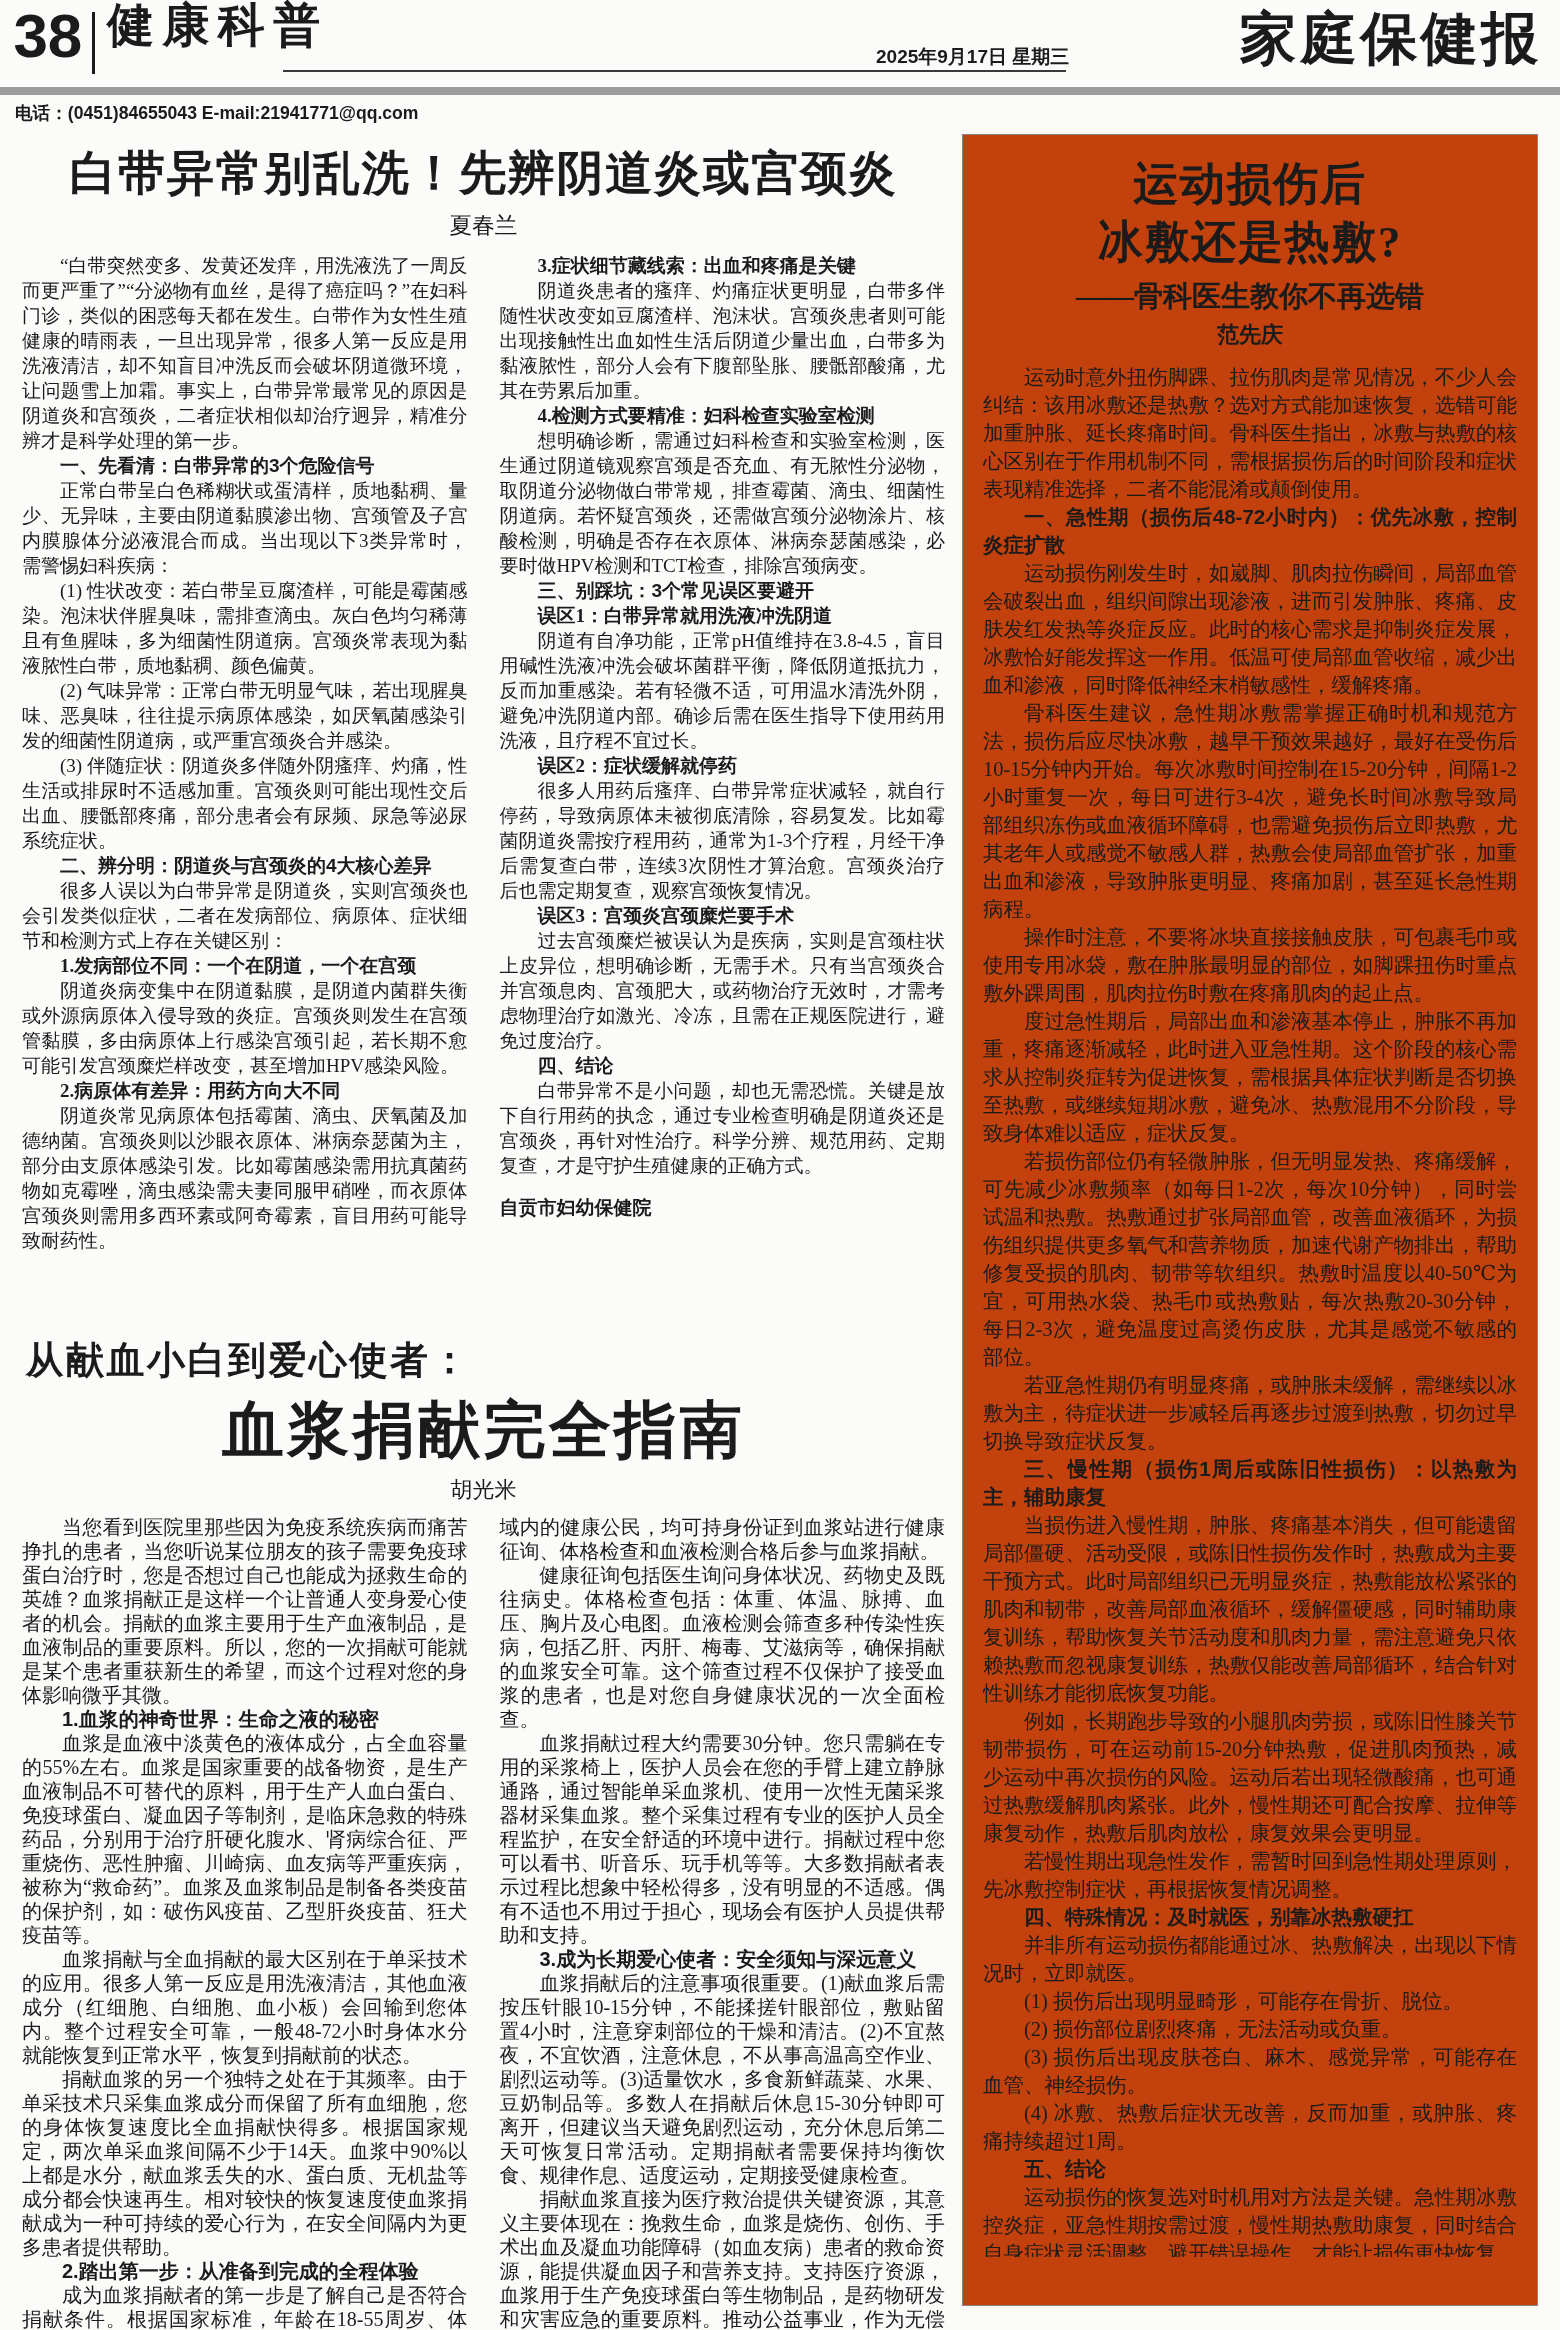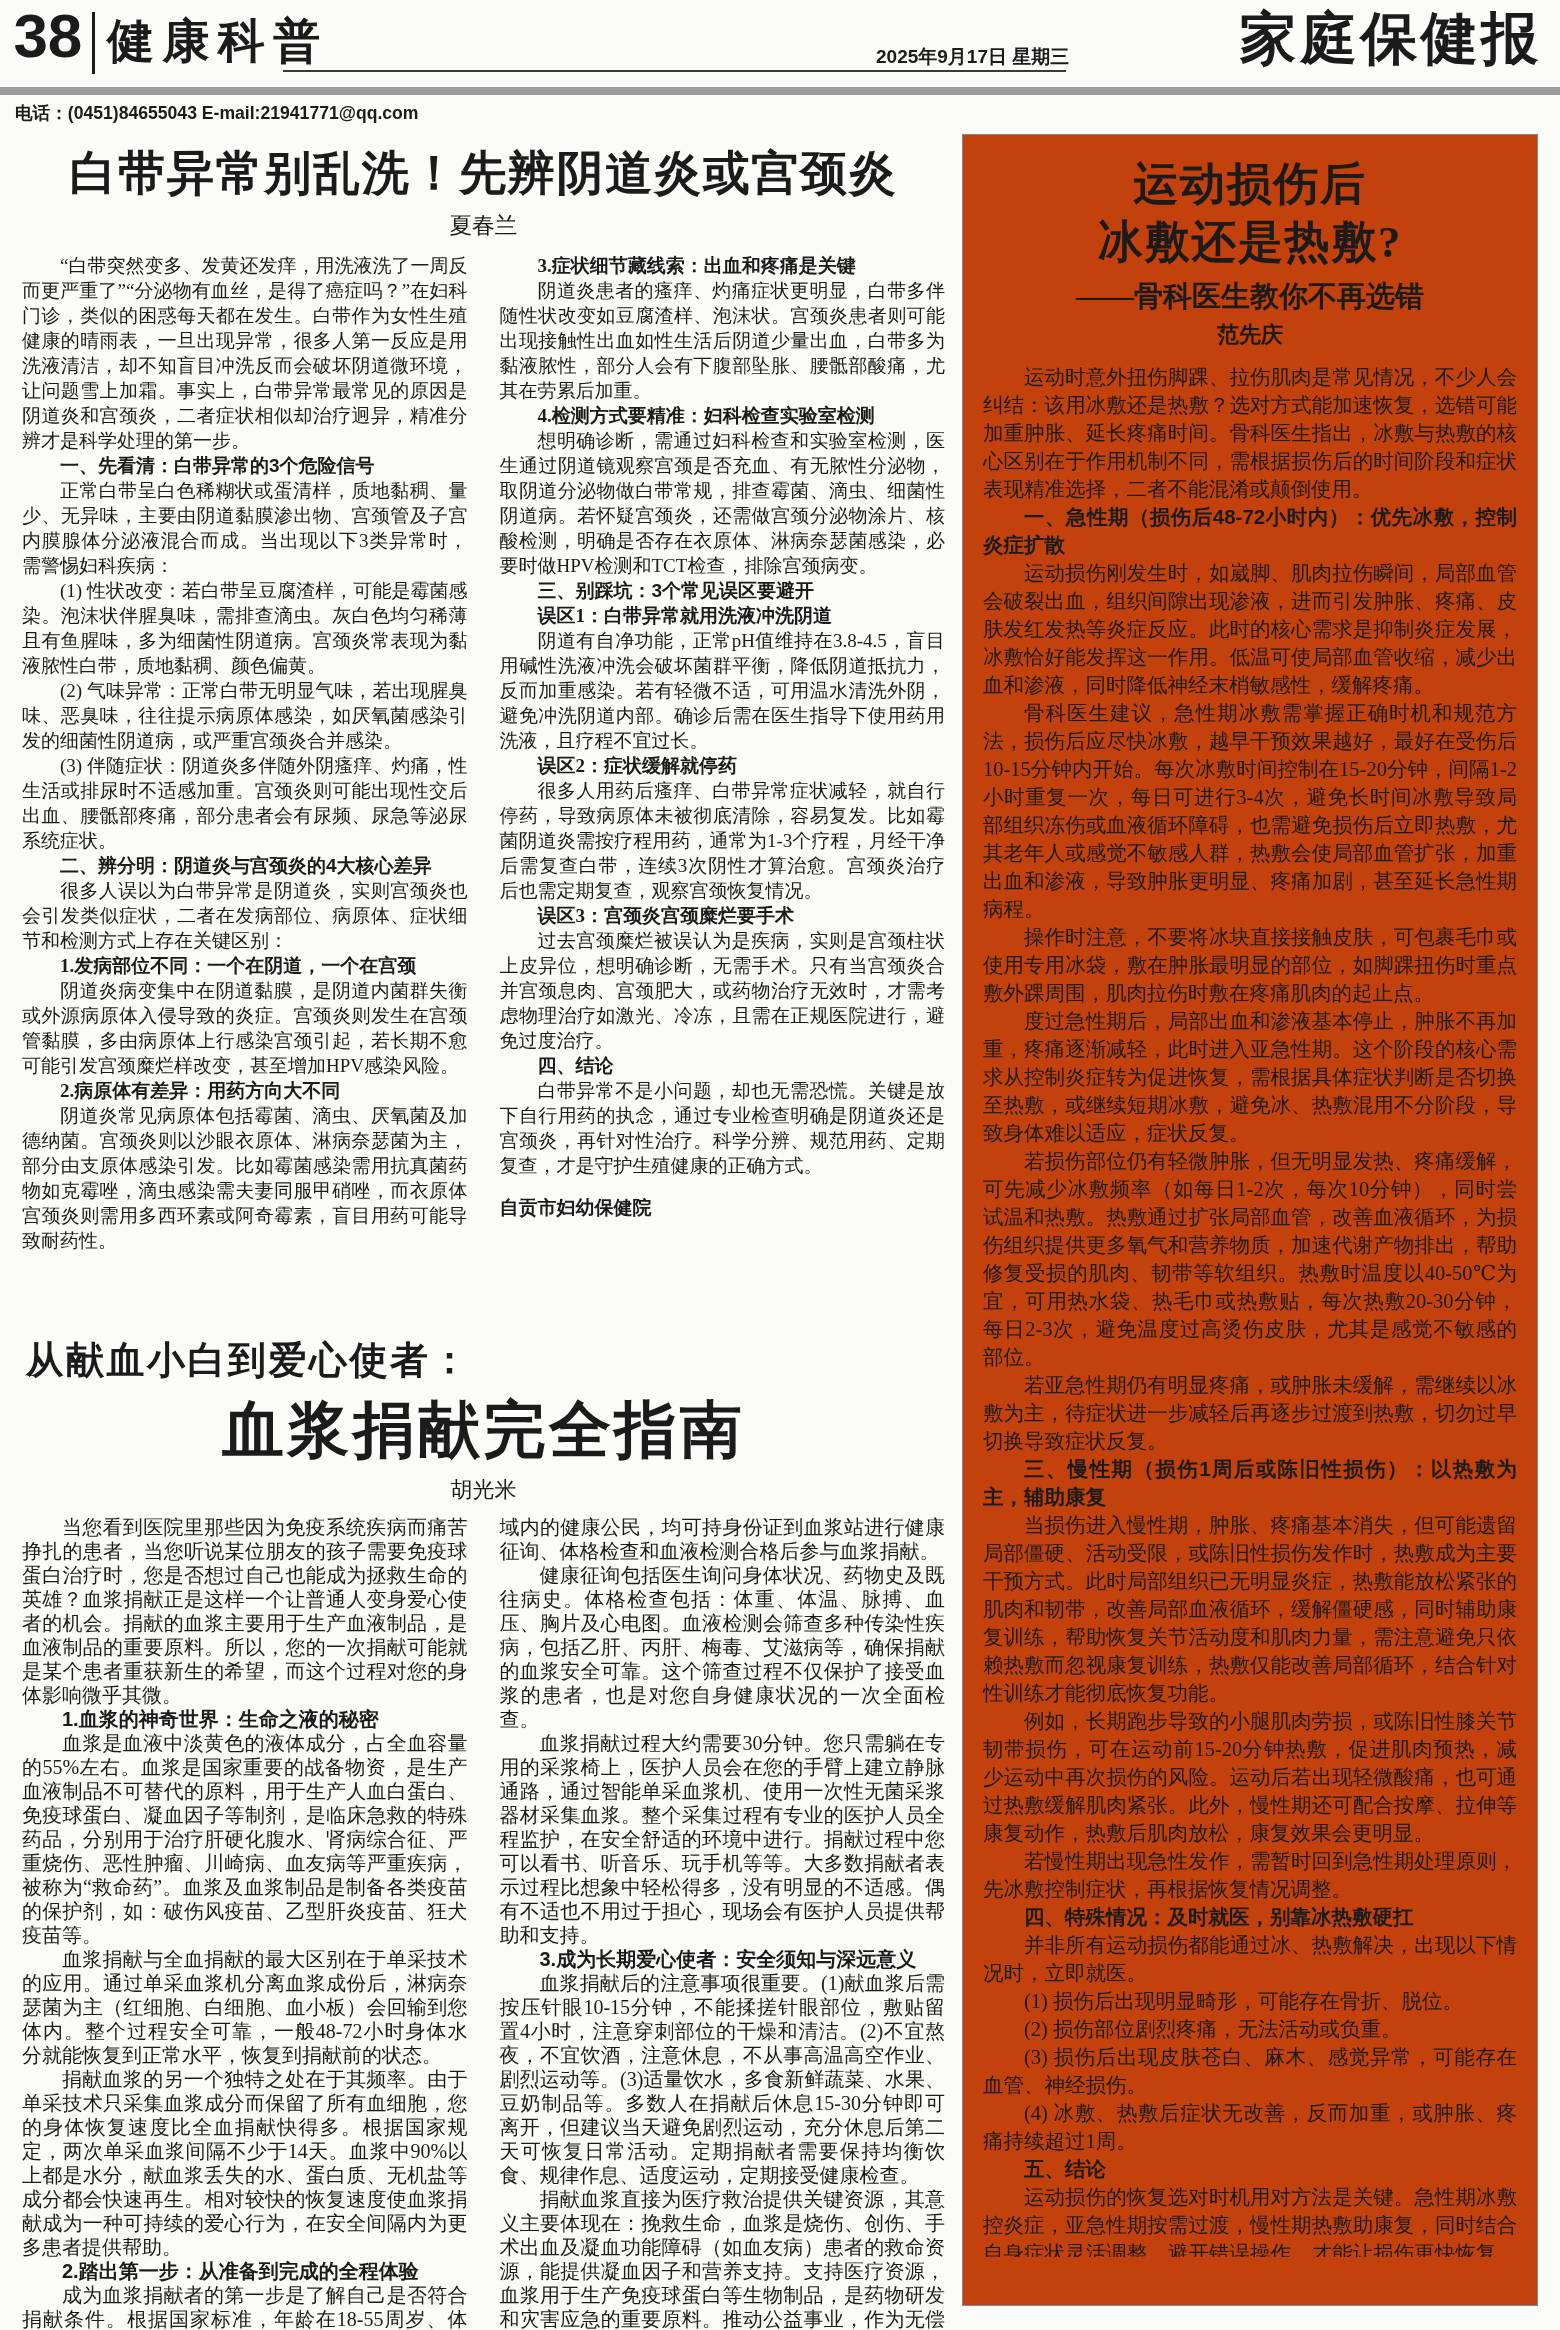--- a/index.html
+++ b/index.html
@@ -5,21 +5,21 @@
   html,body{margin:0;padding:0;}
   body{
     width:1560px;height:2330px;background:#fbfbf9;color:#1b1b1b;
     font-family:"Liberation Serif","DejaVu Serif",serif;
     overflow:hidden;position:relative;
   }
   
   .masthead-bar{position:relative;height:87px;padding-left:32px;}
   .page-num{position:absolute;left:13.4px;top:5px;font-family:"Liberation Sans","DejaVu Sans",sans-serif;font-weight:900;font-size:62px;line-height:1;}
   .head-vline{position:absolute;left:92px;top:11.7px;width:2.5px;height:62px;background:#1b1b1b;}
-  .section-name{position:absolute;left:107px;top:17px;font-family:Liberation Sans, sans-serif;font-weight:900;font-size:47px;letter-spacing:8.4px;line-height:1;}
+  .section-name{position:absolute;left:107px;top:2px;font-family:Liberation Serif, serif;font-weight:900;font-size:47px;letter-spacing:8.4px;line-height:1;}
   .head-thinline{position:absolute;left:283px;top:70px;width:783px;height:1.7px;background:#3a3a3a;}
   .head-date{position:absolute;left:876px;top:44px;font-family:"Liberation Sans","DejaVu Sans",sans-serif;font-weight:600;font-size:19px;}
   .paper-name{position:absolute;right:18.4px;top:8.4px;font-weight:900;font-size:57px;letter-spacing:3.4px;line-height:1.1;}
   .gray-rule{height:7.5px;background:#9c9c9c;margin:0 0 3.4px 0;}
   .contact-line{padding:3.4px 15px 6.7px;font-family:"Liberation Sans","DejaVu Sans",sans-serif;font-weight:600;font-size:17.6px;}
   
   .main{display:flex;gap:17px;padding:1.7px 22px 0;align-items:flex-start;}
   .left-region{width:923px;flex:0 0 auto;}
   .right-region{flex:1;border:1.7px solid #888;background:#c2410c;box-sizing:border-box;padding:15px 20px 16px;height:2172px;overflow:hidden;}
   
@@ -95,21 +95,21 @@
     </div>
 
     <div>
       <div class="a2-pretitle">从献血小白到爱心使者：</div>
       <div class="a2-title">血浆捐献完全指南</div>
       <div class="a2-byline">胡光米</div>
       <div class="a2-body">
           <p class="para p">当您看到医院里那些因为免疫系统疾病而痛苦挣扎的患者，当您听说某位朋友的孩子需要免疫球蛋白治疗时，您是否想过自己也能成为拯救生命的英雄？血浆捐献正是这样一个让普通人变身爱心使者的机会。捐献的血浆主要用于生产血液制品，是血液制品的重要原料。所以，您的一次捐献可能就是某个患者重获新生的希望，而这个过程对您的身体影响微乎其微。</p>
           <p class="para h2">1.血浆的神奇世界：生命之液的秘密</p>
           <p class="para p">血浆是血液中淡黄色的液体成分，占全血容量的55%左右。血浆是国家重要的战备物资，是生产血液制品不可替代的原料，用于生产人血白蛋白、免疫球蛋白、凝血因子等制剂，是临床急救的特殊药品，分别用于治疗肝硬化腹水、肾病综合征、严重烧伤、恶性肿瘤、川崎病、血友病等严重疾病，被称为“救命药”。血浆及血浆制品是制备各类疫苗的保护剂，如：破伤风疫苗、乙型肝炎疫苗、狂犬疫苗等。</p>
-          <p class="para p">血浆捐献与全血捐献的最大区别在于单采技术的应用。通过单采血浆机分离血浆成份后，淋病奈瑟菌为主（红细胞、白细胞、血小板）会回输到您体内。整个过程安全可靠，一般48-72小时身体水分就能恢复到正常水平，恢复到捐献前的状态。</p>
+          <p class="para p">血浆捐献与全血捐献的最大区别在于单采技术的应用。很多人第一反应是用洗液清洁，其他血液成分（红细胞、白细胞、血小板）会回输到您体内。整个过程安全可靠，一般48-72小时身体水分就能恢复到正常水平，恢复到捐献前的状态。</p>
           <p class="para p">捐献血浆的另一个独特之处在于其频率。由于单采技术只采集血浆成分而保留了所有血细胞，您的身体恢复速度比全血捐献快得多。根据国家规定，两次单采血浆间隔不少于14天。血浆中90%以上都是水分，献血浆丢失的水、蛋白质、无机盐等成分都会快速再生。相对较快的恢复速度使血浆捐献成为一种可持续的爱心行为，在安全间隔内为更多患者提供帮助。</p>
           <p class="para h2">2.踏出第一步：从准备到完成的全程体验</p>
           <p class="para p">成为血浆捐献者的第一步是了解自己是否符合捐献条件。根据国家标准，年龄在18-55周岁、体重男≥50kg女≥45kg、身体健康、符合血浆站划定区域内的健康公民，均可持身份证到血浆站进行健康征询、体格检查和血液检测合格后参与血浆捐献。</p>
           <p class="para p">健康征询包括医生询问身体状况、药物史及既往病史。体格检查包括：体重、体温、脉搏、血压、胸片及心电图。血液检测会筛查多种传染性疾病，包括乙肝、丙肝、梅毒、艾滋病等，确保捐献的血浆安全可靠。这个筛查过程不仅保护了接受血浆的患者，也是对您自身健康状况的一次全面检查。</p>
           <p class="para p">血浆捐献过程大约需要30分钟。您只需躺在专用的采浆椅上，医护人员会在您的手臂上建立静脉通路，通过智能单采血浆机、使用一次性无菌采浆器材采集血浆。整个采集过程有专业的医护人员全程监护，在安全舒适的环境中进行。捐献过程中您可以看书、听音乐、玩手机等等。大多数捐献者表示过程比想象中轻松得多，没有明显的不适感。偶有不适也不用过于担心，现场会有医护人员提供帮助和支持。</p>
           <p class="para h2">3.成为长期爱心使者：安全须知与深远意义</p>
           <p class="para p">血浆捐献后的注意事项很重要。(1)献血浆后需按压针眼10-15分钟，不能揉搓针眼部位，敷贴留置4小时，注意穿刺部位的干燥和清洁。(2)不宜熬夜，不宜饮酒，注意休息，不从事高温高空作业、剧烈运动等。(3)适量饮水，多食新鲜蔬菜、水果、豆奶制品等。多数人在捐献后休息15-30分钟即可离开，但建议当天避免剧烈运动，充分休息后第二天可恢复日常活动。定期捐献者需要保持均衡饮食、规律作息、适度运动，定期接受健康检查。</p>
           <p class="para p">捐献血浆直接为医疗救治提供关键资源，其意义主要体现在：挽救生命，血浆是烧伤、创伤、手术出血及凝血功能障碍（如血友病）患者的救命资源，能提供凝血因子和营养支持。支持医疗资源，血浆用于生产免疫球蛋白等生物制品，是药物研发和灾害应急的重要原料。推动公益事业，作为无偿行为，捐献血浆体现了社会互助精神，并促进血液事业的可持续发展。</p>
         </div>
     </div>

